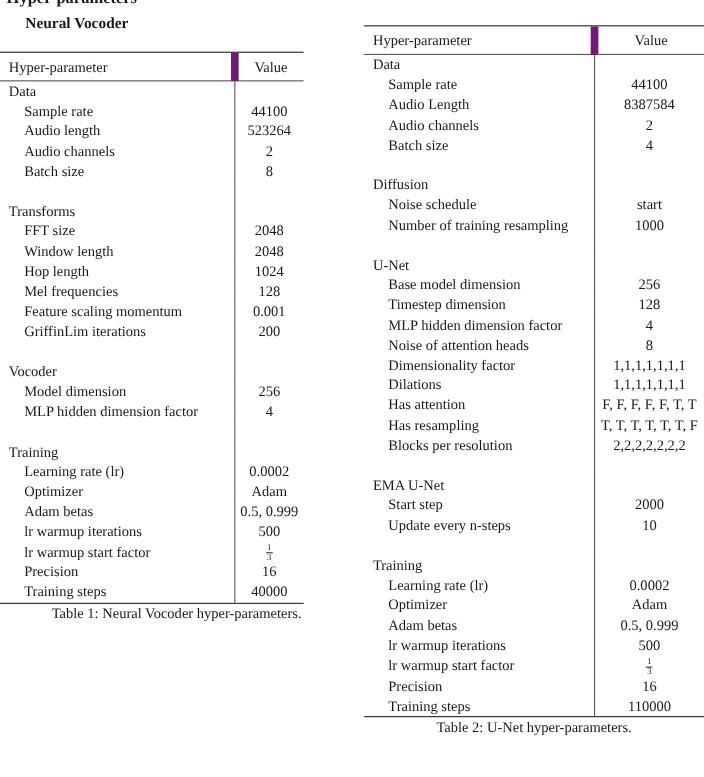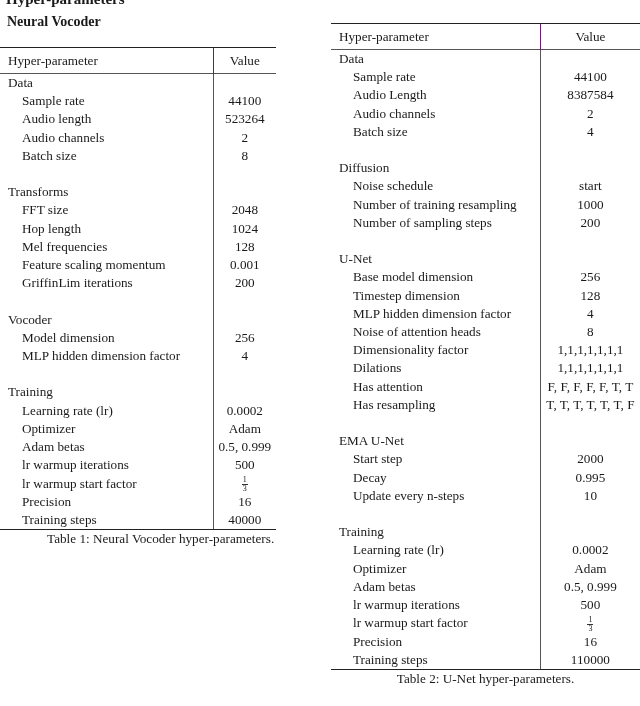--- a/index.html
+++ b/index.html
@@ -6,36 +6,36 @@
   body {
     width: 640px; height: 706px; position: relative; overflow: hidden;
     font-family: "DejaVu Serif", "Liberation Serif", serif;
     color: #1a1a1a;
   }
   .clip-heading {
     position: absolute; left: 6px; top: -9px;
     font-family: "Liberation Serif", serif; font-weight: bold; font-size: 15px;
   }
   .section-heading {
-    position: absolute; left: 7px; top: 14px;
+    position: absolute; left: 23px; top: 14px;
     font-family: "Liberation Serif", serif; font-weight: bold; font-size: 14px;
   }
   .tbl-wrap { position: absolute; }
   #t1 { left: 0; top: 47px; width: 276px; }
   #t2 { left: 331px; top: 23px; width: 309px; }
   .rule-thick { border-top: 1.6px solid #222; }
   table {
     border-collapse: collapse; width: 100%;
     font-family: "Liberation Serif", serif; font-size: 13.2px;
   }
   th, td { padding: 0; height: 18.2px; line-height: 18.2px; white-space: nowrap; }
   th { font-weight: normal; height: 25px; line-height: 25px; }
   .c1 { text-align: left; padding-left: 8px; }
   .c2 { text-align: center; border-left: 1px solid #555; }
-  th.c2 { border-left: 1px solid #701a75; margin-left: 48px; }
+  th.c2 { border-left: 7px solid #701a75; margin-left: 48px; }
   .sub { padding-left: 22px; }
   .gap td { height: 18.2px; }
   .frac { display: inline-block; font-size: 8px; line-height: 8px; vertical-align: middle; text-align: center; }
   .frac span { display: block; }
   .frac .num { border-bottom: 0.8px solid #333; padding: 0 1px; }
   .caption {
     font-family: "Liberation Serif", serif; font-size: 13.2px; text-align: center;
     margin-top: 1px;
   }
   #t1 .caption { text-align: left; padding-left: 15px; margin-left: 32px; }
@@ -85,20 +85,24 @@
         </tr>
         <tr>
           <td class="c1">Transforms</td>
           <td class="c2"></td>
         </tr>
         <tr>
           <td class="c1 sub">FFT size</td>
           <td class="c2">2048</td>
         </tr>
         <tr>
+          <td class="c1 sub">Window length</td>
+          <td class="c2">2048</td>
+        </tr>
+        <tr>
           <td class="c1 sub">Hop length</td>
           <td class="c2">1024</td>
         </tr>
         <tr>
           <td class="c1 sub">Mel frequencies</td>
           <td class="c2">128</td>
         </tr>
         <tr>
           <td class="c1 sub">Feature scaling momentum</td>
           <td class="c2">0.001</td>
@@ -207,24 +211,20 @@
           <td class="c2"></td>
         </tr>
         <tr>
           <td class="c1 sub">Noise schedule</td>
           <td class="c2">start</td>
         </tr>
         <tr>
           <td class="c1 sub">Number of training resampling</td>
           <td class="c2">1000</td>
         </tr>
-        <tr>
-          <td class="c1 sub">Number of sampling steps</td>
-          <td class="c2">200</td>
-        </tr>
         <tr class="gap">
           <td class="c1"></td>
           <td class="c2"></td>
         </tr>
         <tr>
           <td class="c1">U-Net</td>
           <td class="c2"></td>
         </tr>
         <tr>
           <td class="c1 sub">Base model dimension</td>
@@ -251,35 +251,35 @@
           <td class="c2">1,1,1,1,1,1,1</td>
         </tr>
         <tr>
           <td class="c1 sub">Has attention</td>
           <td class="c2">F, F, F, F, F, T, T</td>
         </tr>
         <tr>
           <td class="c1 sub">Has resampling</td>
           <td class="c2">T, T, T, T, T, T, F</td>
         </tr>
+        <tr>
+          <td class="c1 sub">Blocks per resolution</td>
+          <td class="c2">2,2,2,2,2,2,2</td>
+        </tr>
         <tr class="gap">
           <td class="c1"></td>
           <td class="c2"></td>
         </tr>
         <tr>
           <td class="c1">EMA U-Net</td>
           <td class="c2"></td>
         </tr>
         <tr>
           <td class="c1 sub">Start step</td>
           <td class="c2">2000</td>
-        </tr>
-        <tr>
-          <td class="c1 sub">Decay</td>
-          <td class="c2">0.995</td>
         </tr>
         <tr>
           <td class="c1 sub">Update every n-steps</td>
           <td class="c2">10</td>
         </tr>
         <tr class="gap">
           <td class="c1"></td>
           <td class="c2"></td>
         </tr>
         <tr>

